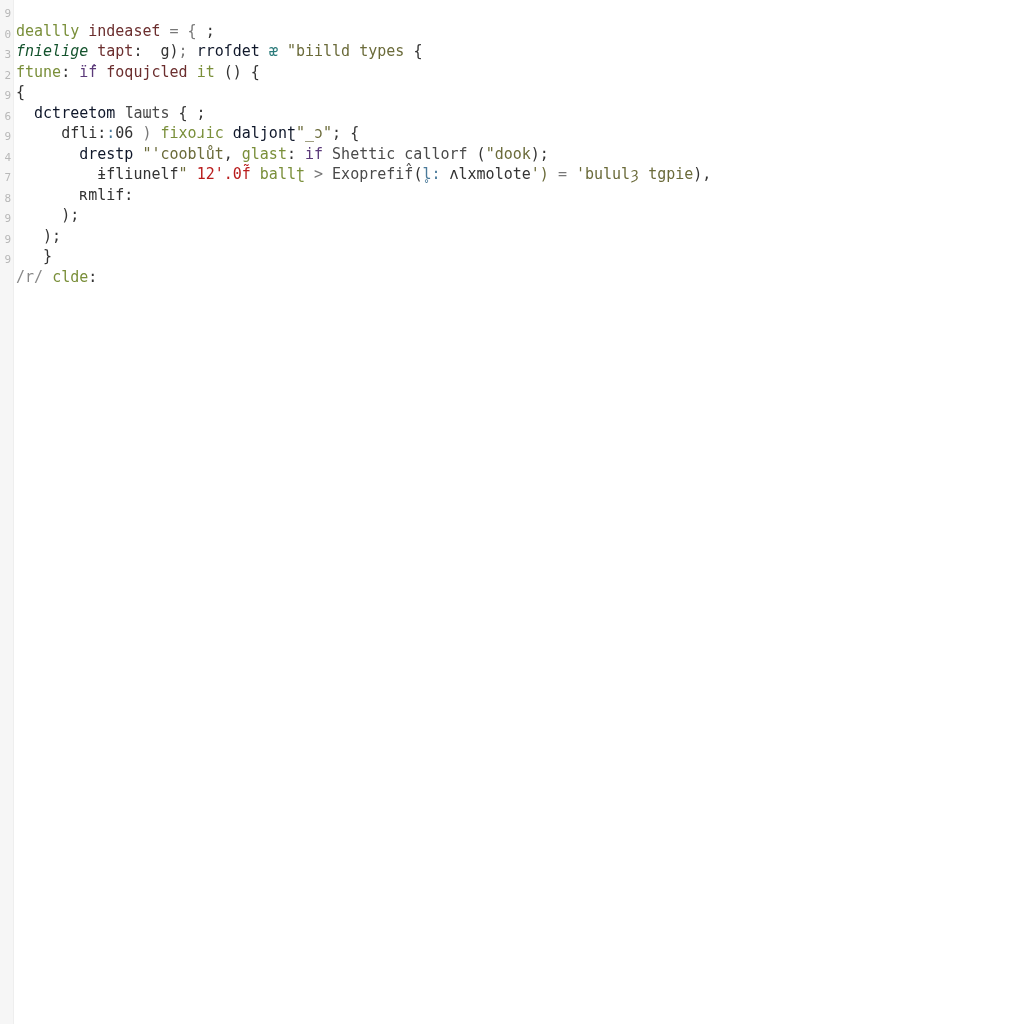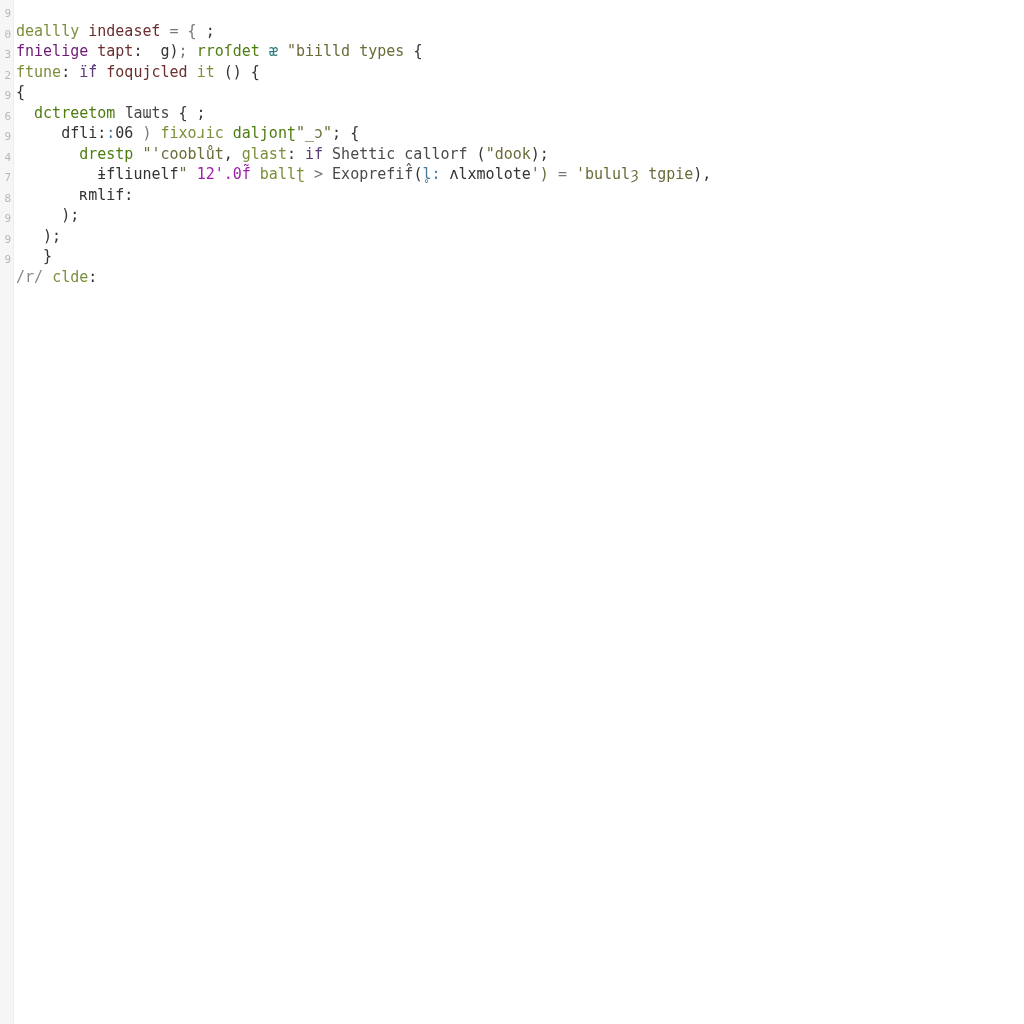--- a/index.html
+++ b/index.html
@@ -31,31 +31,31 @@
     }
     .code {
       flex: 1;
       padding-left: 2px;
       white-space: pre;
       line-height: 20.5px;
       color: #333333;
     }
     .code .line { height: 20.5px; }
     .kw   { color: #7a8f3a; }       
-    .kw2  { color: #701a75; font-weight: 500; }
+    .kw2  { color: #14532d; font-weight: 500; font-style: italic; }
     .id   { color: #333333; }
     .fn   { color: #4a4a4a; }
-    .num  { color: #a21caf; }
+    .num  { color: #b91c1c; }
     .str  { color: #6b6b3a; }
     .op   { color: #777777; }
     .type { color: #4a7a9a; }
     .darkred { color: #6b2e2e; }
     .purple  { color: #5b3a7a; margin-top: 8px; }
     .teal    { color: #2a7a7a; }
-    .brown   { color: #4d7c0f; }
+    .brown   { color: #0f172a; }
     .cmt  { color: #888888; }
   </style>
 </head>
 <body>
 
 <div class="editor">
   <div class="gutter">
       <div class="ln"></div>
       <div class="ln">9</div>
       <div class="ln">0</div>

